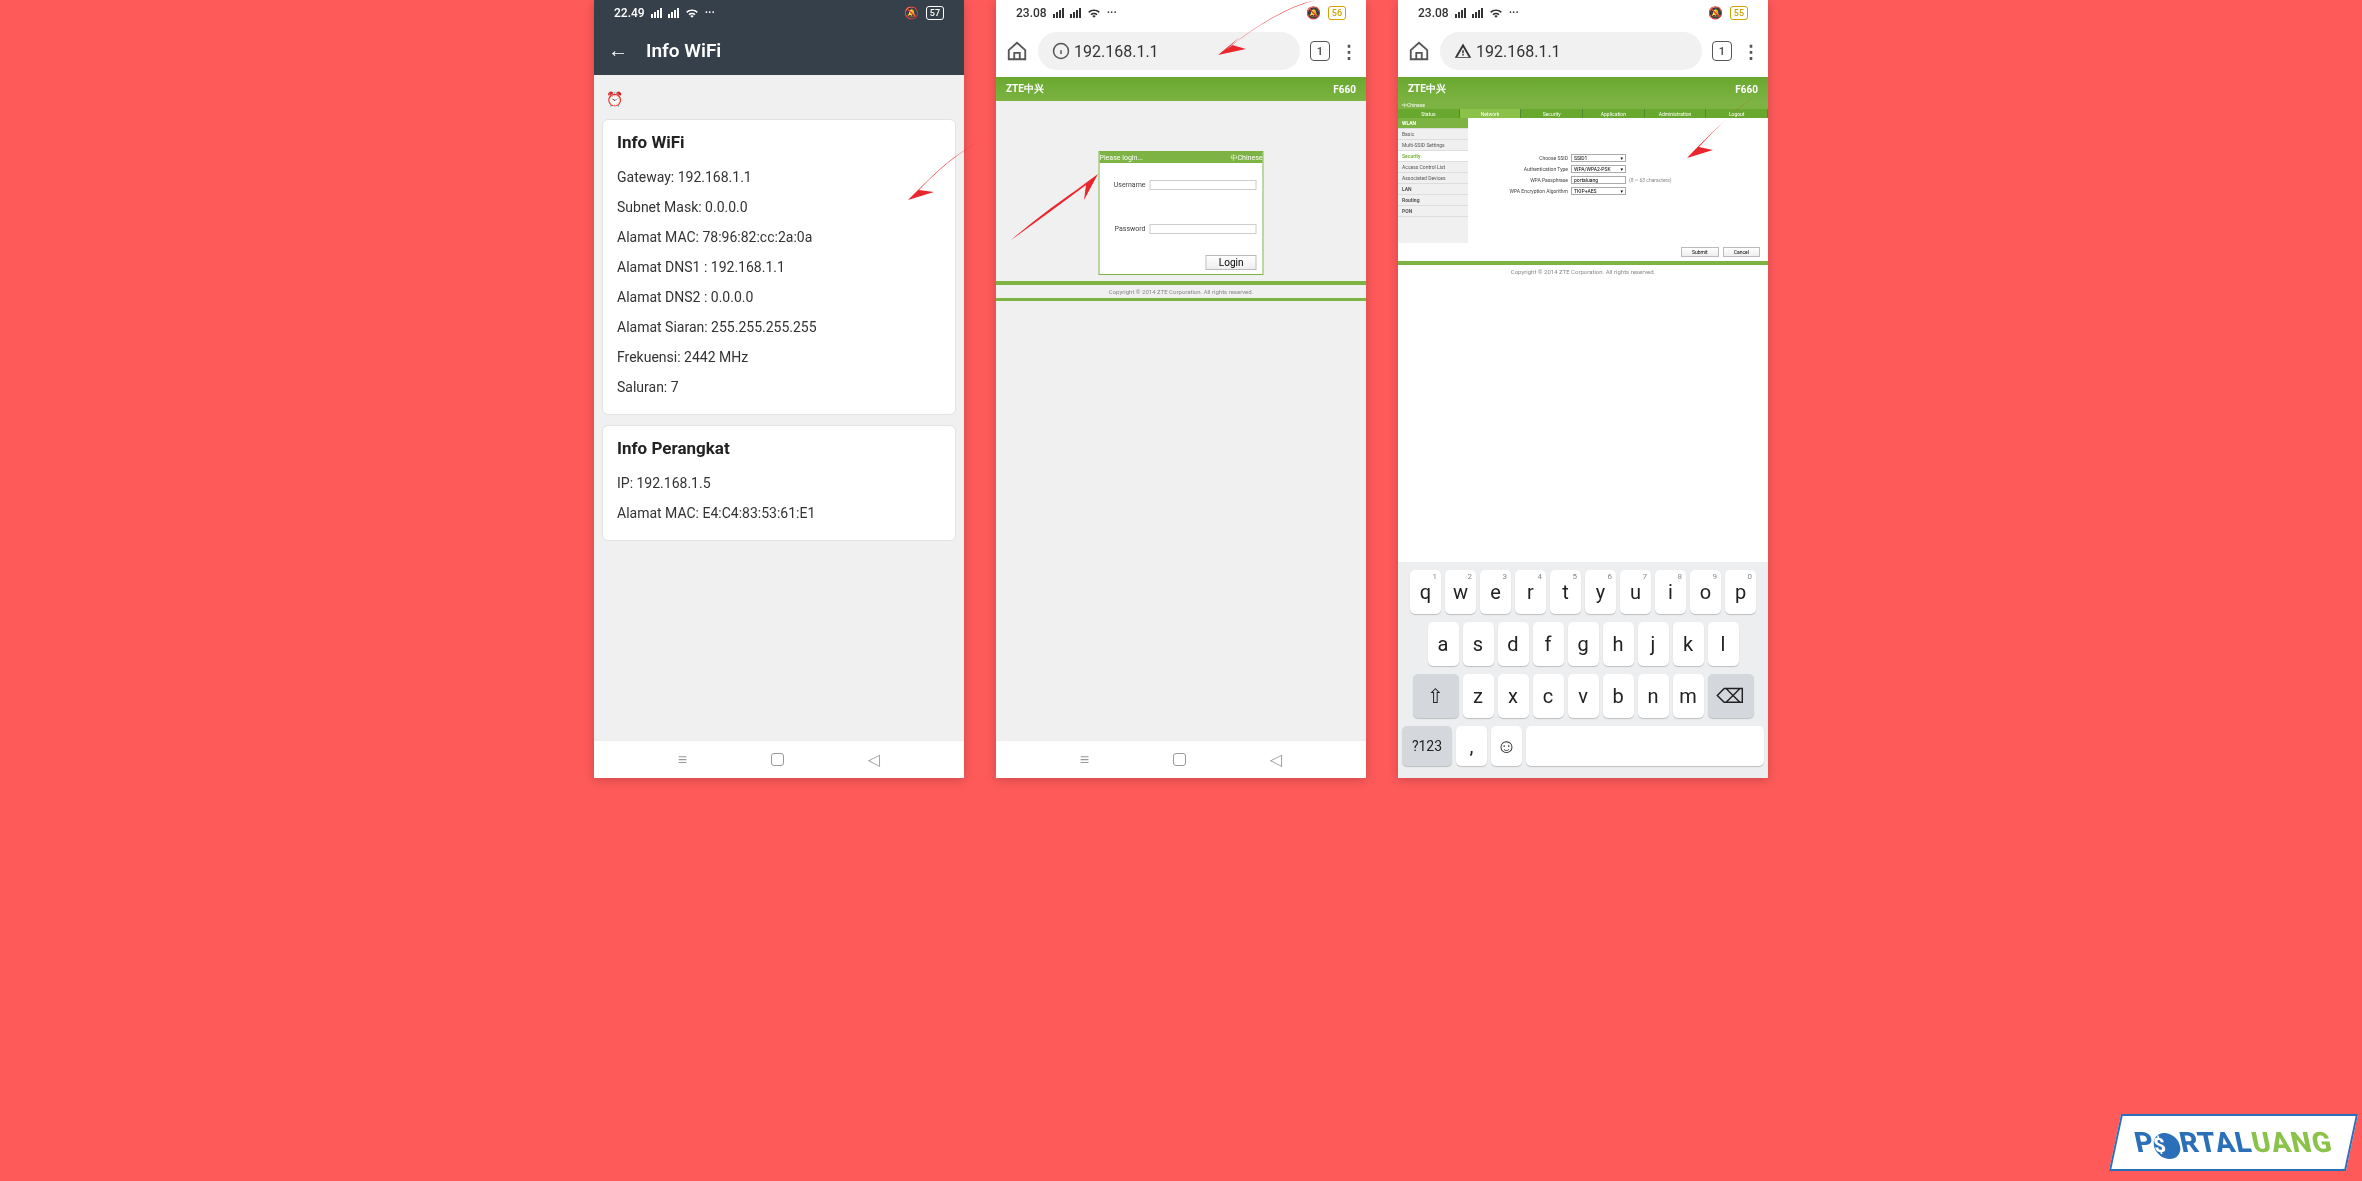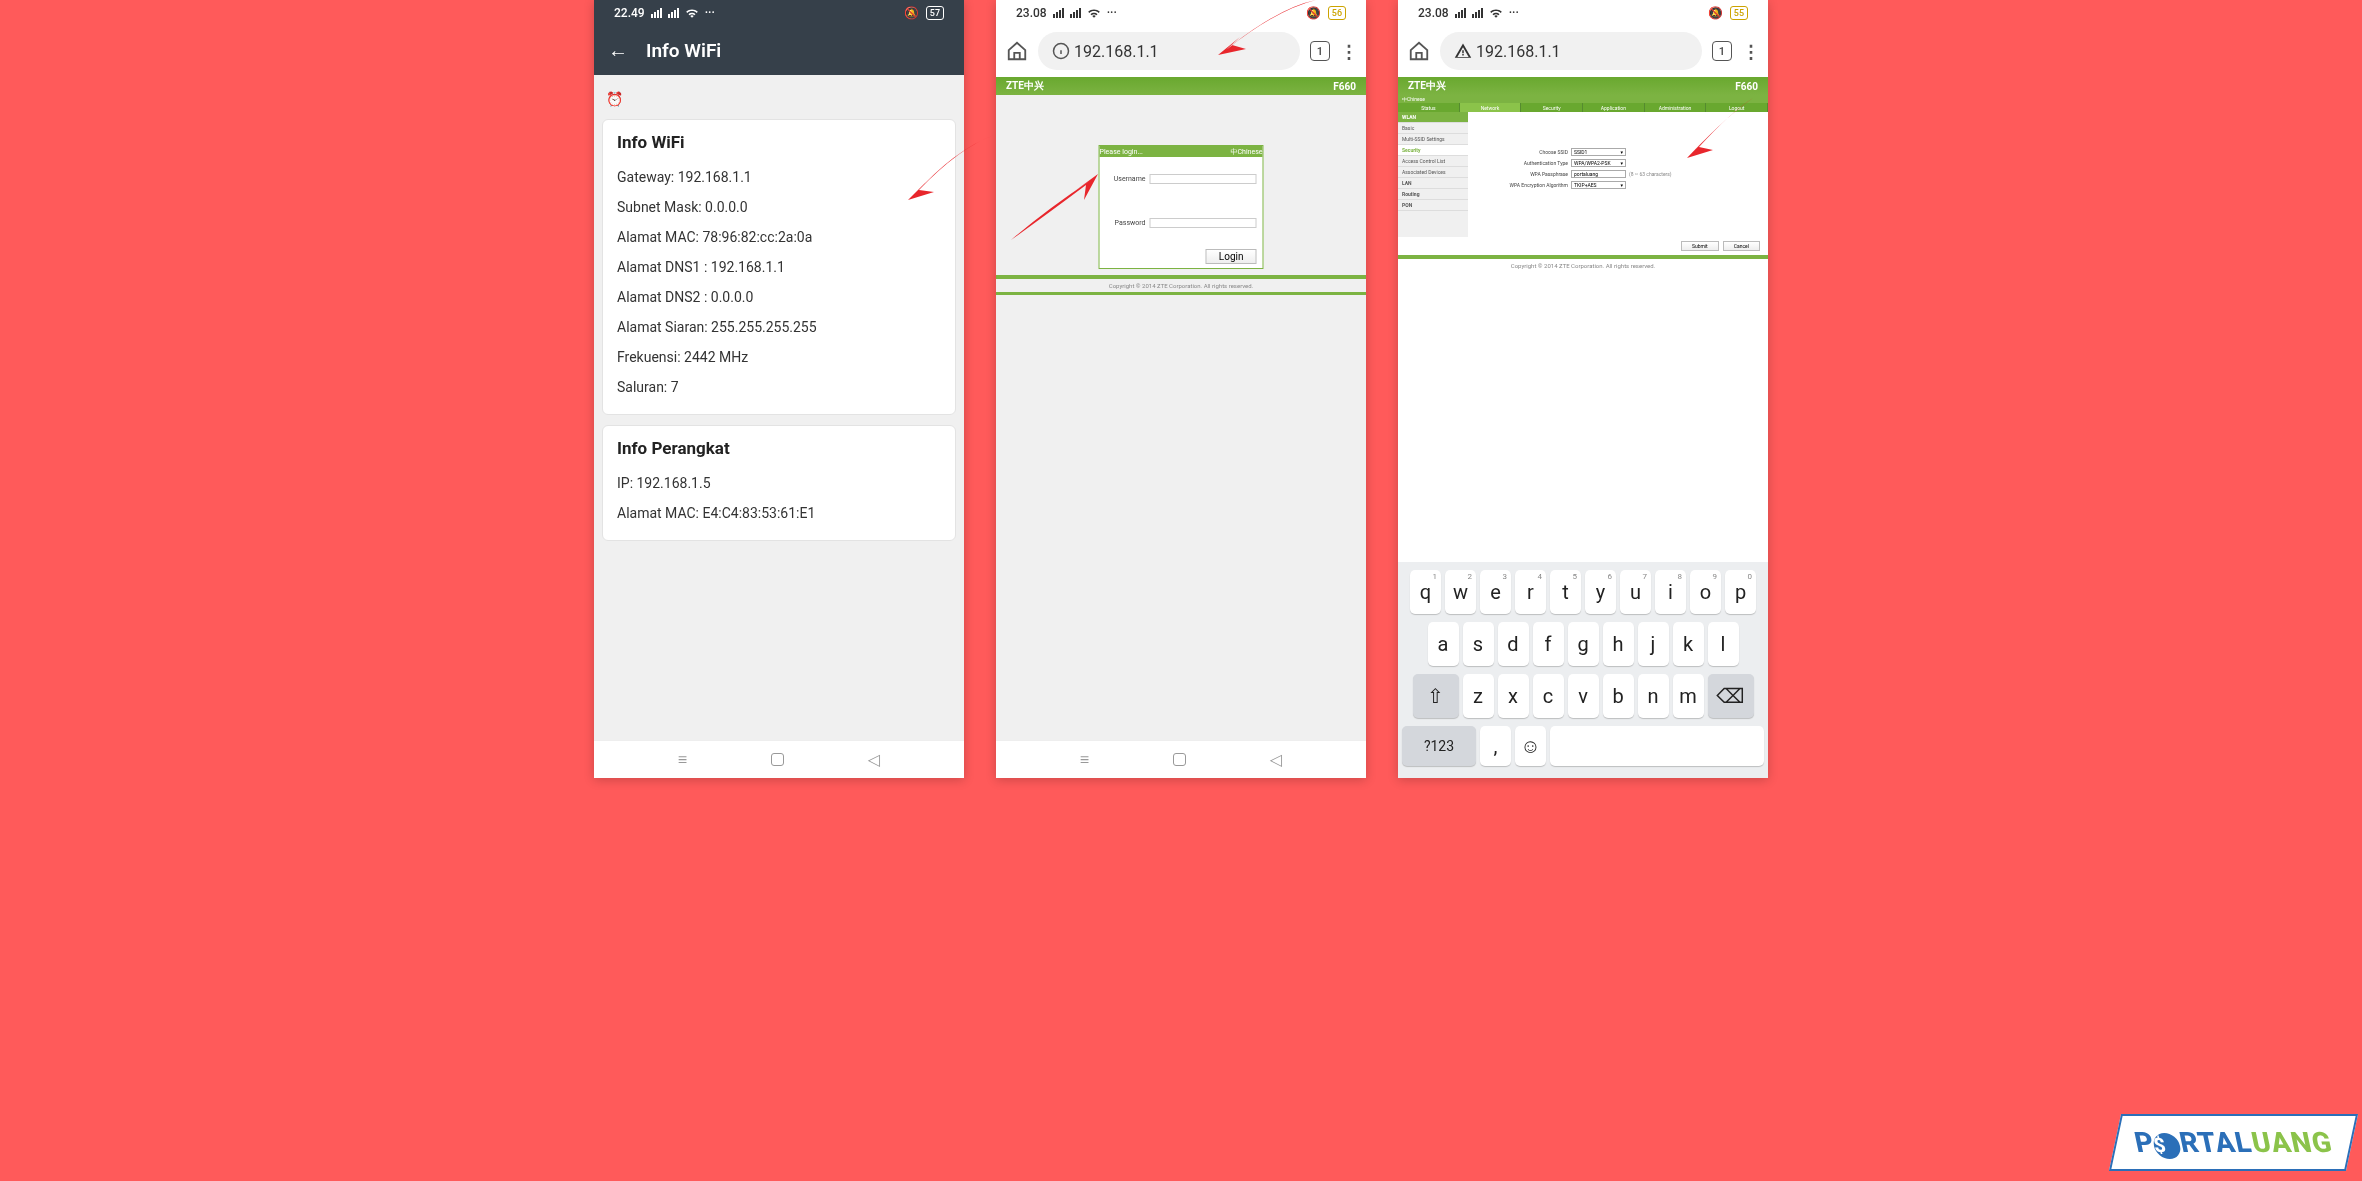--- a/index.html
+++ b/index.html
@@ -37,21 +37,21 @@
 
 
 .browser-bar { height: 52px; display: flex; align-items: center; gap: 10px; padding: 0 10px; background: #fff; }
 .home-icon, .tabs-icon, .more-icon { color: #555; }
 .url-bar { flex: 1; background: #f1f1f1; border-radius: 22px; height: 38px; display: flex; align-items: center; gap: 4px; padding: 0 14px; font-size: 16px; color: #333; }
 .tabs-icon { border: 1.5px solid #555; border-radius: 4px; width: 20px; height: 20px; display: flex; align-items: center; justify-content: center; font-size: 11px; font-weight: 600; }
 .more-icon { font-size: 18px; font-weight: bold; letter-spacing: -2px; }
 
 
 .zte-page { flex: 1; background: #fff; display: flex; flex-direction: column; }
-.zte-header { background: #8bc34a; background: linear-gradient(180deg, #69a82f 0%, #7cb342 100%); color: #fff; height: 18px; display: flex; align-items: center; justify-content: space-between; padding: 0 10px; font-size: 10px; font-weight: 700; }
+.zte-header { background: #8bc34a; background: linear-gradient(180deg, #69a82f 0%, #7cb342 100%); color: #fff; height: 24px; display: flex; align-items: center; justify-content: space-between; padding: 0 10px; font-size: 10px; font-weight: 700; }
 .zte-content { flex: 1; background: #f0f0f0; position: relative; overflow: hidden; }
 .login-box { position: absolute; left: 50%; top: 50px; transform: translateX(-50%); width: 165px; border: 1px solid #7cb342; background: #fff; font-size: 7px; }
 .login-box .lh { background: #7cb342; color: #fff; height: 11px; display: flex; align-items: center; justify-content: space-between; padding: 0 0; }
 .login-box .lr { display: flex; align-items: center; padding: 17px 6px; gap: 4px; }
 .login-box .lr label { width: 40px; text-align: right; color: #444; }
 .login-box .lr .inp { flex: 1; height: 10px; border: 1px solid #ccc; }
 .login-box .btn-row { display: flex; justify-content: flex-end; padding: 4px 6px; }
 .login-box .btn { border: 1px solid #bbb; background: linear-gradient(#fff,#eee); padding: 1px 12px; font-size: 10px; }
 .zte-footer-bar { height: 4px; background: #7cb342; margin-top: 80px; }
 .zte-copy { text-align: center; font-size: 6px; color: #888; padding: 3px 0; }
@@ -454,21 +454,21 @@
           <span class="ch">n</span>
         </div>
       <div class="key">
           <span class="ch">m</span>
         </div>
       <div class="key bksp">
           <span class="ch">⌫</span>
         </div>
     </div>
     <div class="kb-row r4">
-      <div class="key fn" style="width:74px">
+      <div class="key fn" style="width:50px">
           <span class="ch" style="font-size:14px">?123</span>
         </div>
       <div class="key" style="width:31px">
           <span class="ch">,</span>
         </div>
       <div class="key" style="width:31px">
           <span class="ch">☺</span>
         </div>
       <div class="key space"></div>
     </div>

